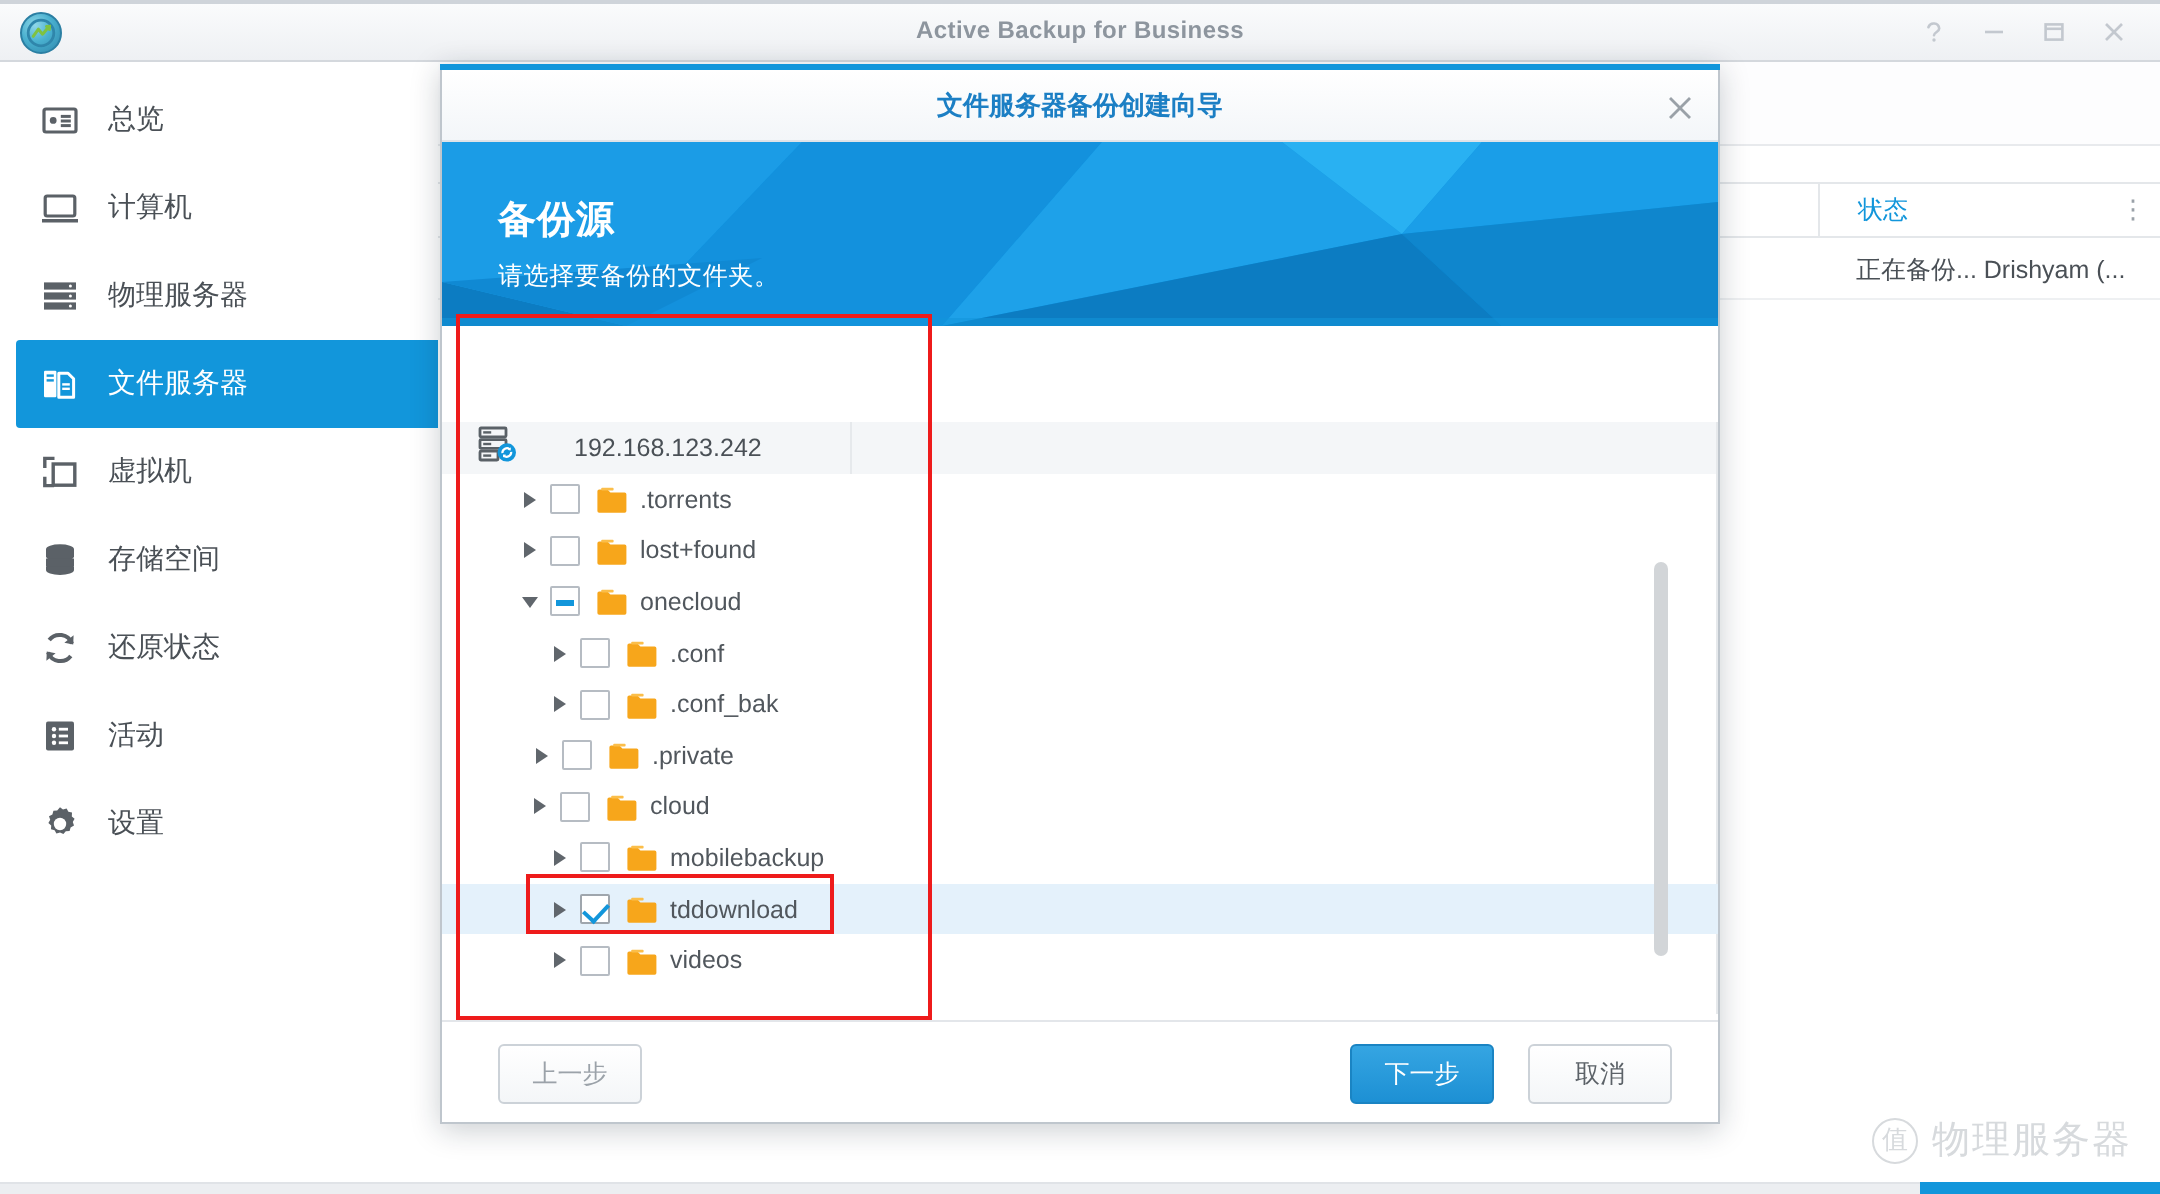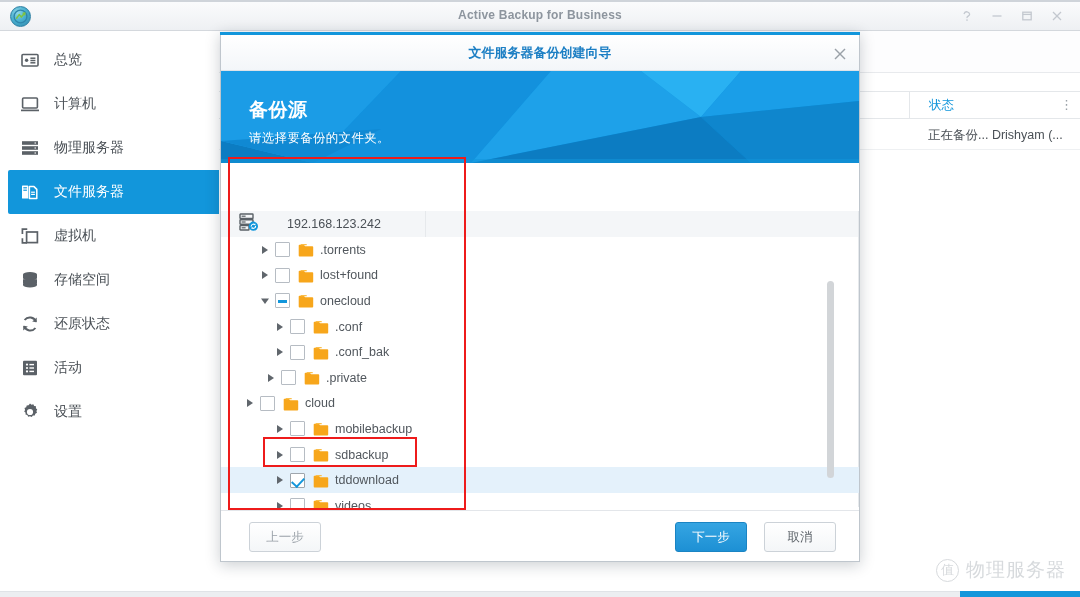--- a/index.html
+++ b/index.html
@@ -567,21 +567,21 @@
             <span class="cbox"></span>
             <span class="folder">
               <svg width="16" height="14" viewBox="0 0 16 14">
                   <path d="M.7 2.6 a.9.9 0 0 1 .9-.9 h4.1 l1.5 1.5 h7.1 a.9.9 0 0 1 .9.9 v8.4 a.9.9 0 0 1-.9.9 H1.6 a.9.9 0 0 1-.9-.9z" fill="#f7a61b"></path>
                   <rect x="2.6" y=".9" width="6.2" height="1.4" rx=".5" fill="#fbbe4a"></rect>
                 </svg>
             </span>
             <span class="tree-label">.private</span>
           </div>
 
-          <div class="tree-row" style="padding-left:23px;">
+          <div class="tree-row" style="padding-left:23px;margin-left:20px;">
             <span class="arrow">
               <svg width="8" height="10" viewBox="0 0 8 10">
                   <polygon points="1,1 7,5 1,9" fill="#60666c"></polygon>
                 </svg>
             </span>
             <span class="cbox"></span>
             <span class="folder">
               <svg width="16" height="14" viewBox="0 0 16 14">
                   <path d="M.7 2.6 a.9.9 0 0 1 .9-.9 h4.1 l1.5 1.5 h7.1 a.9.9 0 0 1 .9.9 v8.4 a.9.9 0 0 1-.9.9 H1.6 a.9.9 0 0 1-.9-.9z" fill="#f7a61b"></path>
                   <rect x="2.6" y=".9" width="6.2" height="1.4" rx=".5" fill="#fbbe4a"></rect>
@@ -599,35 +599,20 @@
             <span class="cbox"></span>
             <span class="folder">
               <svg width="16" height="14" viewBox="0 0 16 14">
                   <path d="M.7 2.6 a.9.9 0 0 1 .9-.9 h4.1 l1.5 1.5 h7.1 a.9.9 0 0 1 .9.9 v8.4 a.9.9 0 0 1-.9.9 H1.6 a.9.9 0 0 1-.9-.9z" fill="#f7a61b"></path>
                   <rect x="2.6" y=".9" width="6.2" height="1.4" rx=".5" fill="#fbbe4a"></rect>
                 </svg>
             </span>
             <span class="tree-label">mobilebackup</span>
           </div>
 
-          <div class="tree-row" style="padding-left:53px;">
-            <span class="arrow">
-              <svg width="8" height="10" viewBox="0 0 8 10">
-                  <polygon points="1,1 7,5 1,9" fill="#60666c"></polygon>
-                </svg>
-            </span>
-            <span class="cbox"></span>
-            <span class="folder">
-              <svg width="16" height="14" viewBox="0 0 16 14">
-                  <path d="M.7 2.6 a.9.9 0 0 1 .9-.9 h4.1 l1.5 1.5 h7.1 a.9.9 0 0 1 .9.9 v8.4 a.9.9 0 0 1-.9.9 H1.6 a.9.9 0 0 1-.9-.9z" fill="#f7a61b"></path>
-                  <rect x="2.6" y=".9" width="6.2" height="1.4" rx=".5" fill="#fbbe4a"></rect>
-                </svg>
-            </span>
-            <span class="tree-label">sdbackup</span>
-          </div>
 
           <div class="tree-row selected" style="padding-left:53px;">
             <span class="arrow">
               <svg width="8" height="10" viewBox="0 0 8 10">
                   <polygon points="1,1 7,5 1,9" fill="#60666c"></polygon>
                 </svg>
             </span>
             <span class="cbox checked"></span>
             <span class="folder">
               <svg width="16" height="14" viewBox="0 0 16 14">

